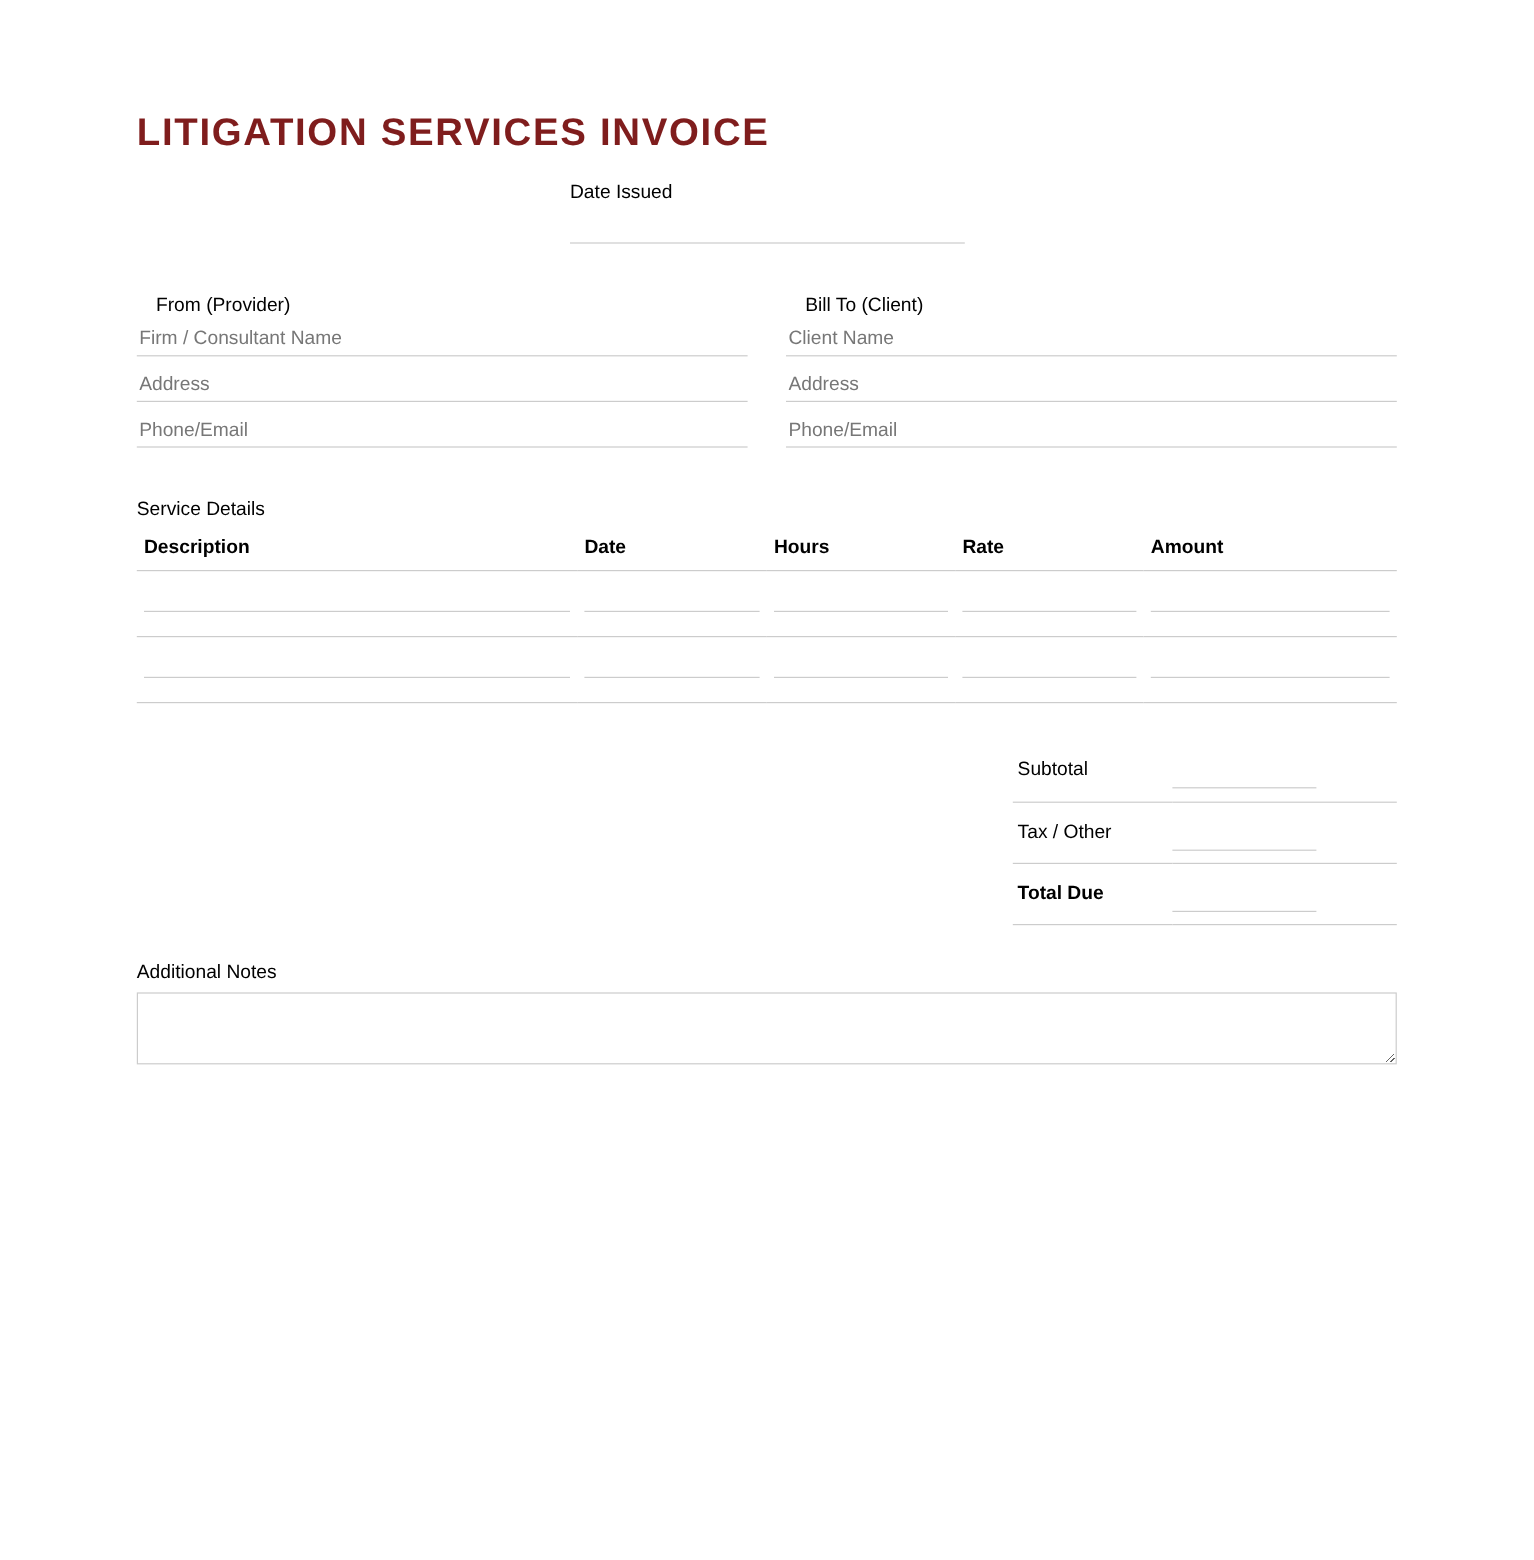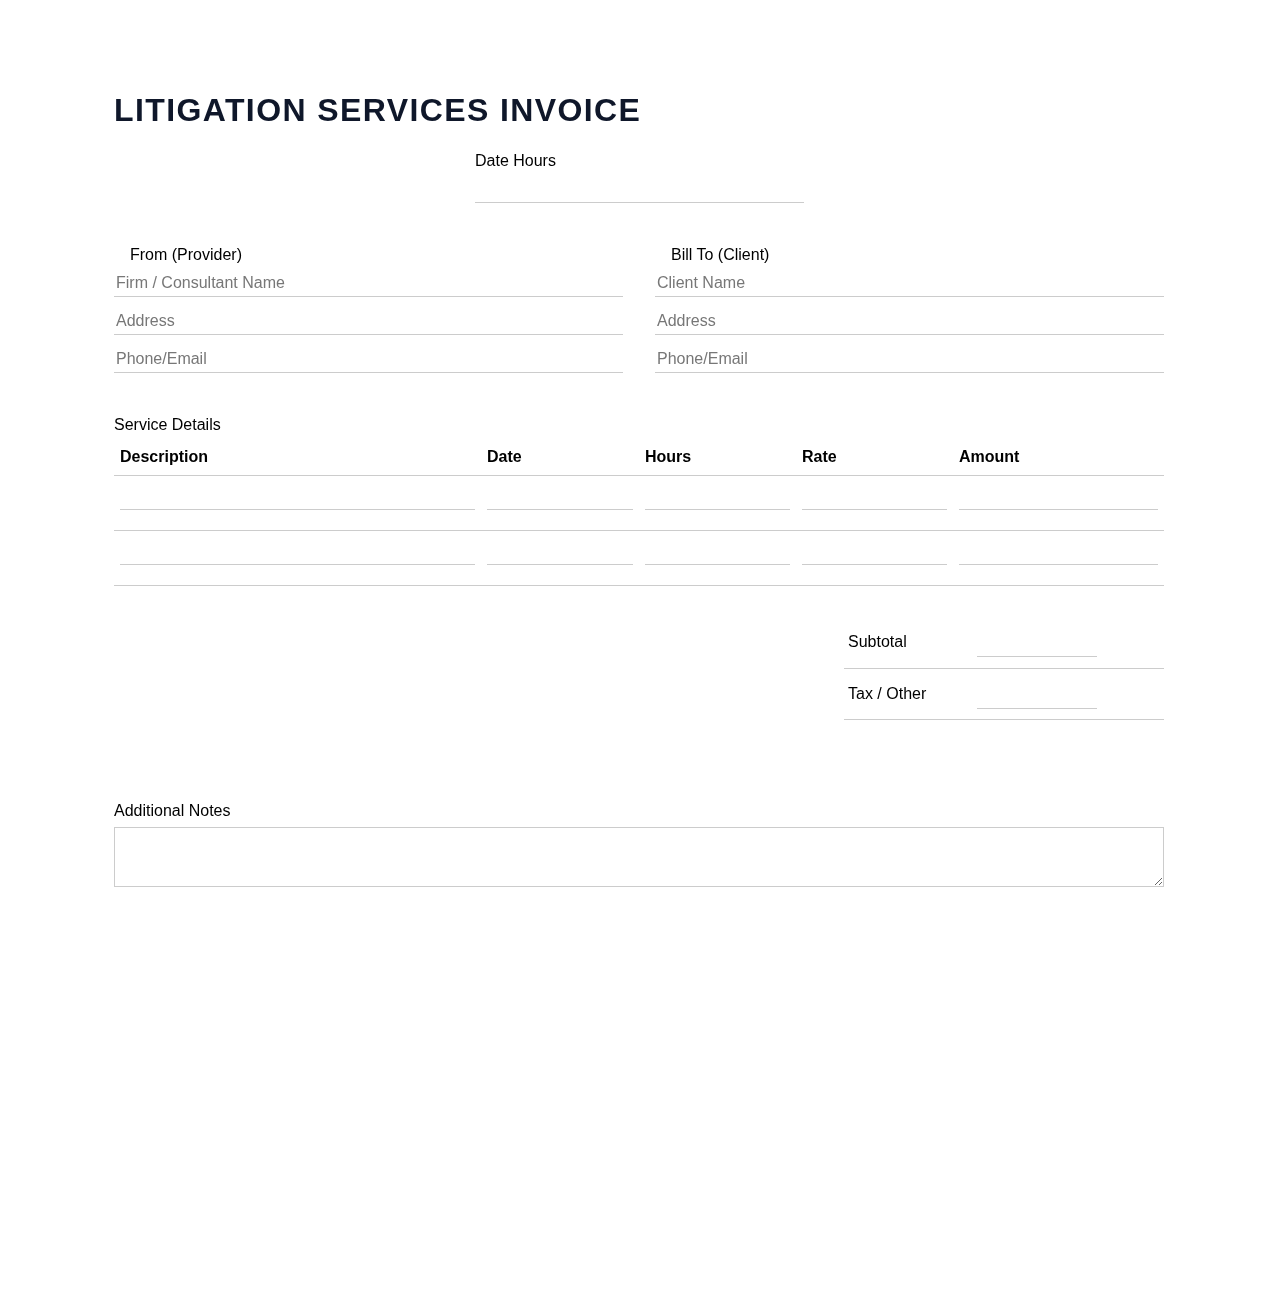--- a/index.html
+++ b/index.html
@@ -5,21 +5,21 @@
   * { box-sizing: border-box; margin: 0; padding: 0; }
   html, body { background: #ffffff; }
   body {
     width: 1278px; height: 1300px; position: relative;
     font-family: "Liberation Sans", sans-serif; color: #000;
   }
   .page { position: absolute; left: 114px; top: 0; width: 1050px; }
   h1 {
     position: absolute; top: 90px; left: 0;
     font-size: 32px; font-weight: bold; letter-spacing: 1.4px; line-height: 40px;
-    color: #0f172a;
+    color: #7f1d1d;
   }
   .label { font-size: 16px; line-height: 18px; color: #000; }
   .meta-row { position: absolute; top: 152px; left: 0; width: 1050px; height: 52px; }
   .meta-field { position: absolute; top: 0; width: 329px; height: 51px; }
   .meta-field .label { position: absolute; top: 0; left: 0; }
   .line-input {
     border: none; outline: none; background: transparent;
     border-bottom: 1px solid #cccccc;
     font-family: "Liberation Sans", sans-serif; font-size: 16px; color: #b91c1c;
   }
@@ -56,21 +56,21 @@
   }
 </style>
 </head>
 <body>
 
 <div class="page">
   <h1>LITIGATION SERVICES INVOICE</h1>
 
   <div class="meta-row">
     <div class="meta-field" style="left:361px;">
-      <div class="label">Date Hours</div>
+      <div class="label">Date Issued</div>
       <input class="line-input" type="text" value="" style="">
     </div>
   </div>
 
   <div class="party" style="left:0;">
     <div class="label">From (Provider)</div>
     <input class="line-input" style="top: 23px;" type="text" placeholder="Firm / Consultant Name">
     <input class="line-input" style="top: 61px;" type="text" placeholder="Address">
     <input class="line-input" style="top: 99px;" type="text" placeholder="Phone/Email">
   </div>
@@ -122,18 +122,22 @@
   <table class="totals">
     <tbody>
         <tr>
       <td class="tl">Subtotal</td>
       <td class="tv"><input class="line-input" type="text" value="" style=""></td>
     </tr>
     <tr>
       <td class="tl">Tax / Other</td>
       <td class="tv"><input class="line-input" type="text" value="" style=""></td>
     </tr>
+    <tr class="total">
+      <td class="tl">Total Due</td>
+      <td class="tv"><input class="line-input" type="text" value="" style=""></td>
+    </tr>
   </tbody>
     </table>
 
   <div class="notes-label">Additional Notes</div>
   <textarea class="notes" style=""></textarea>
 </div>
 
 </body></html>

